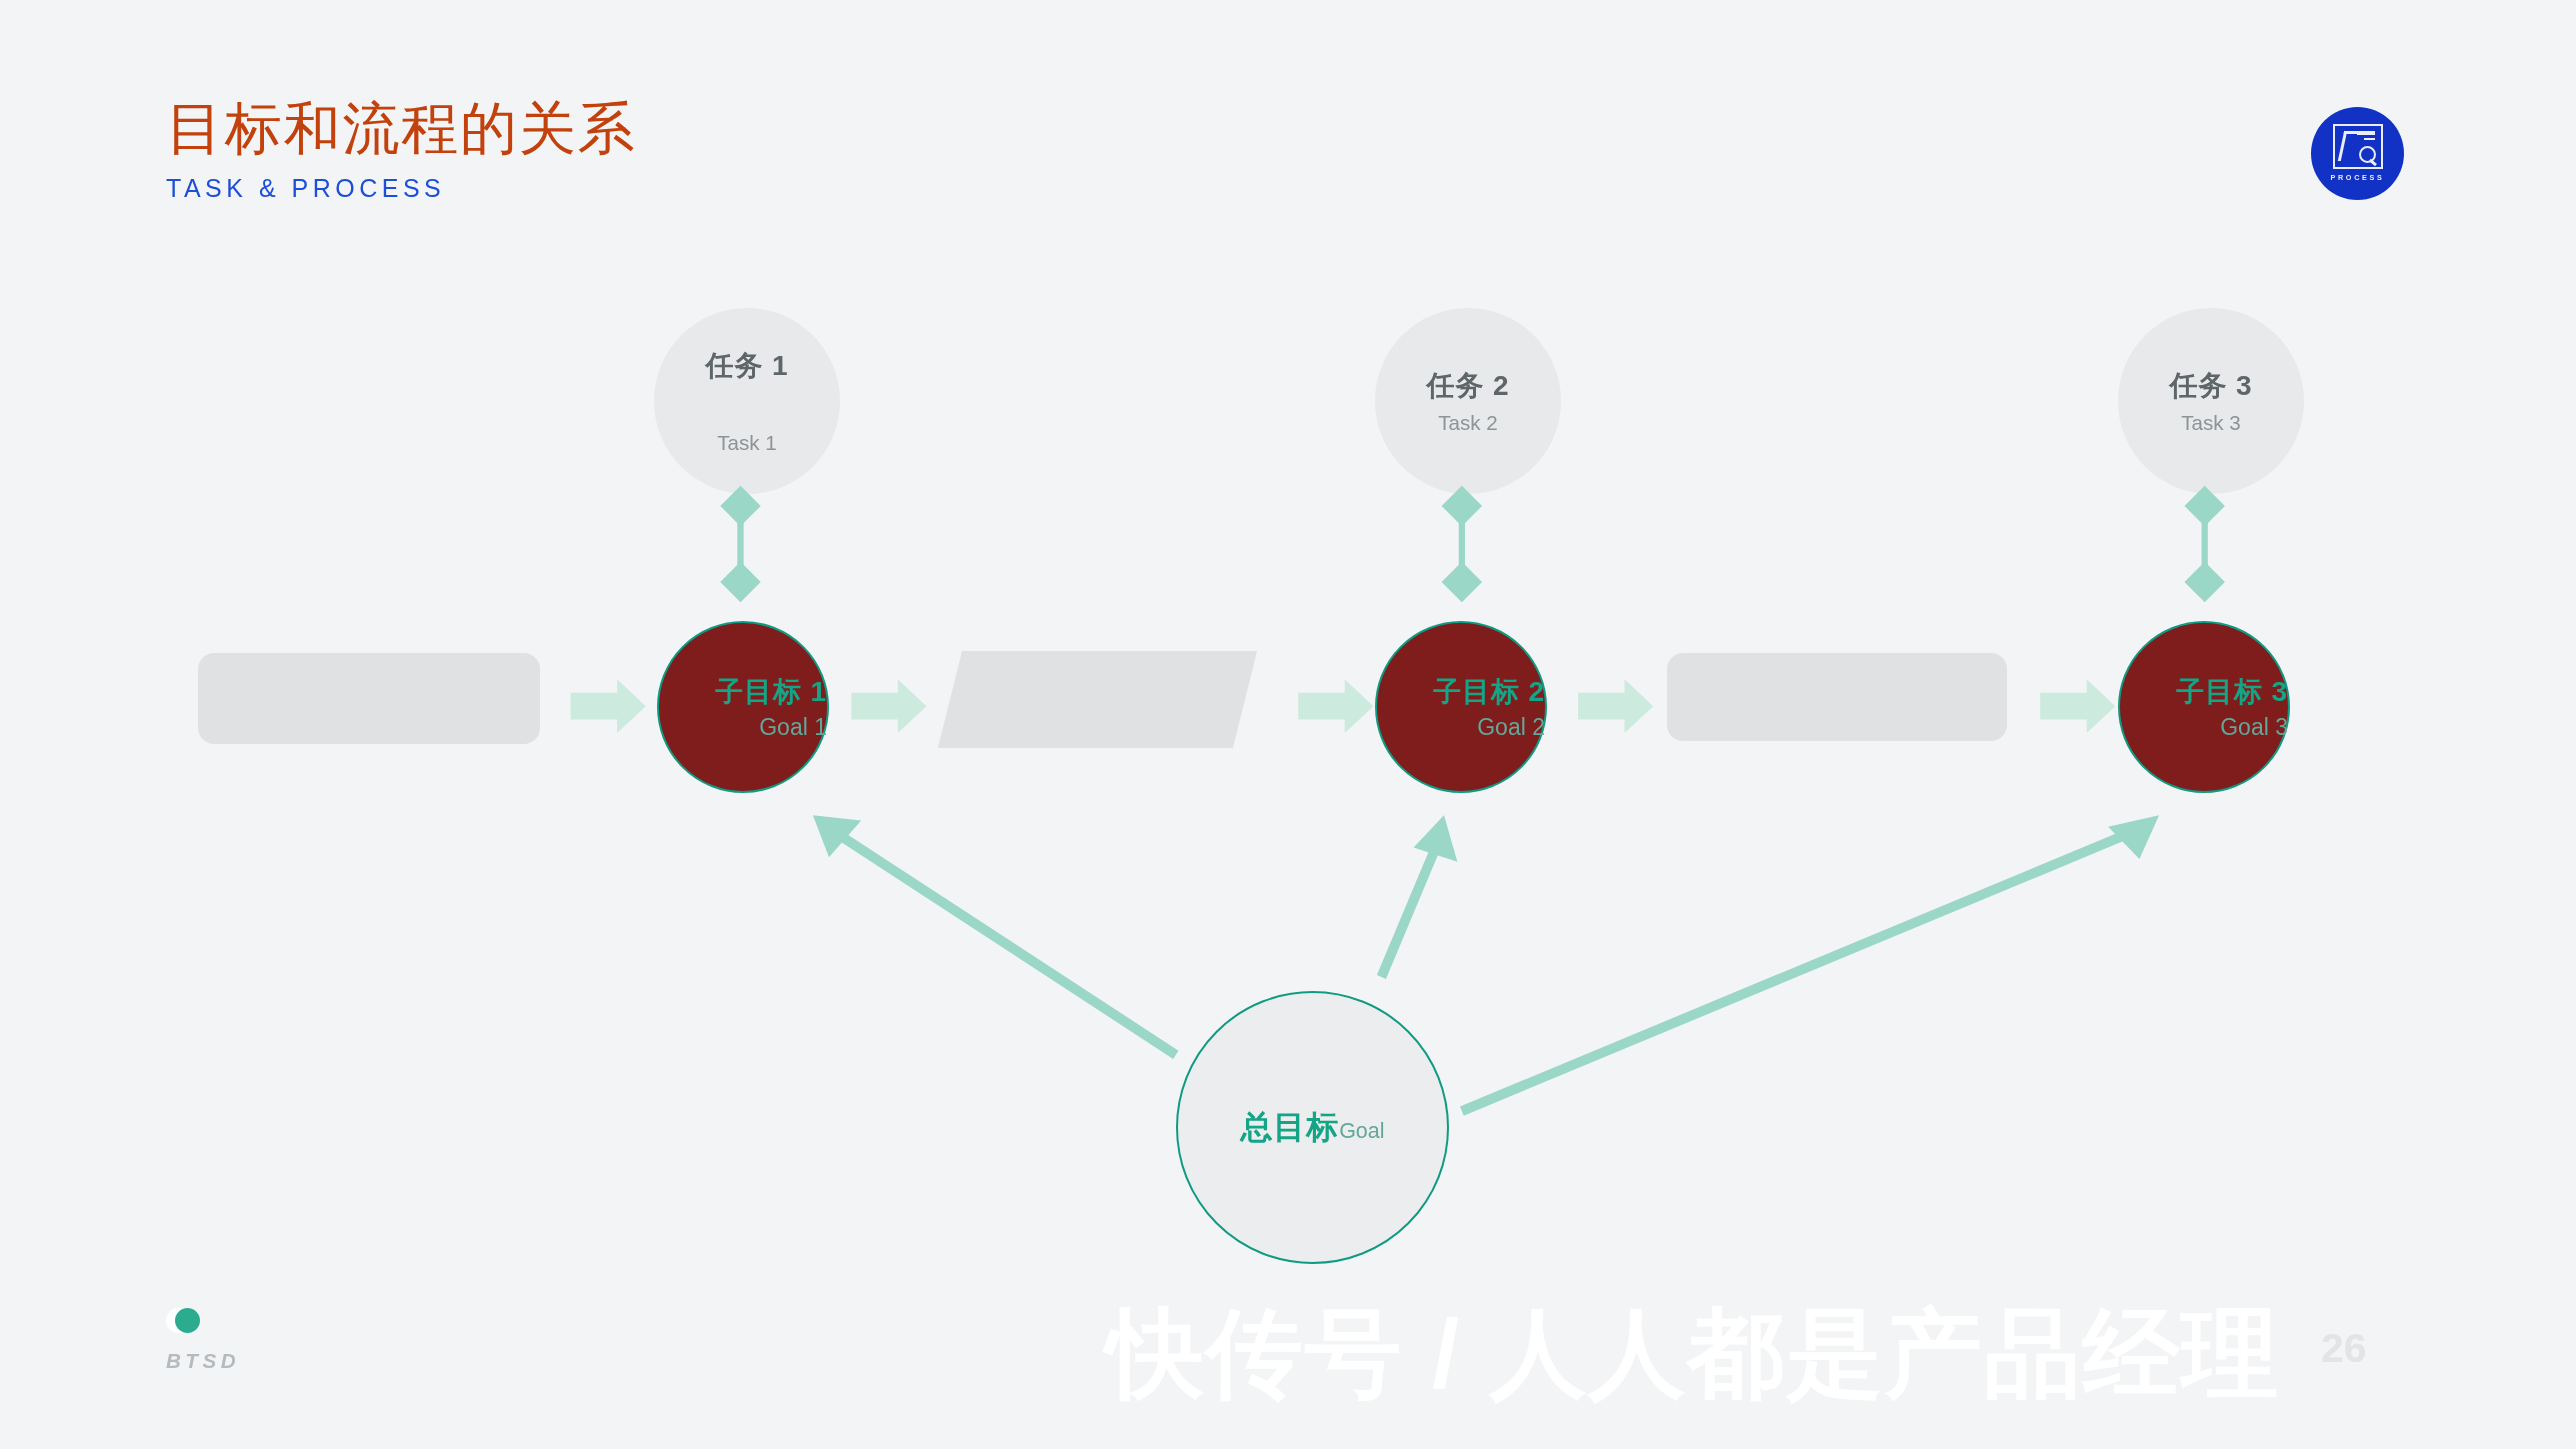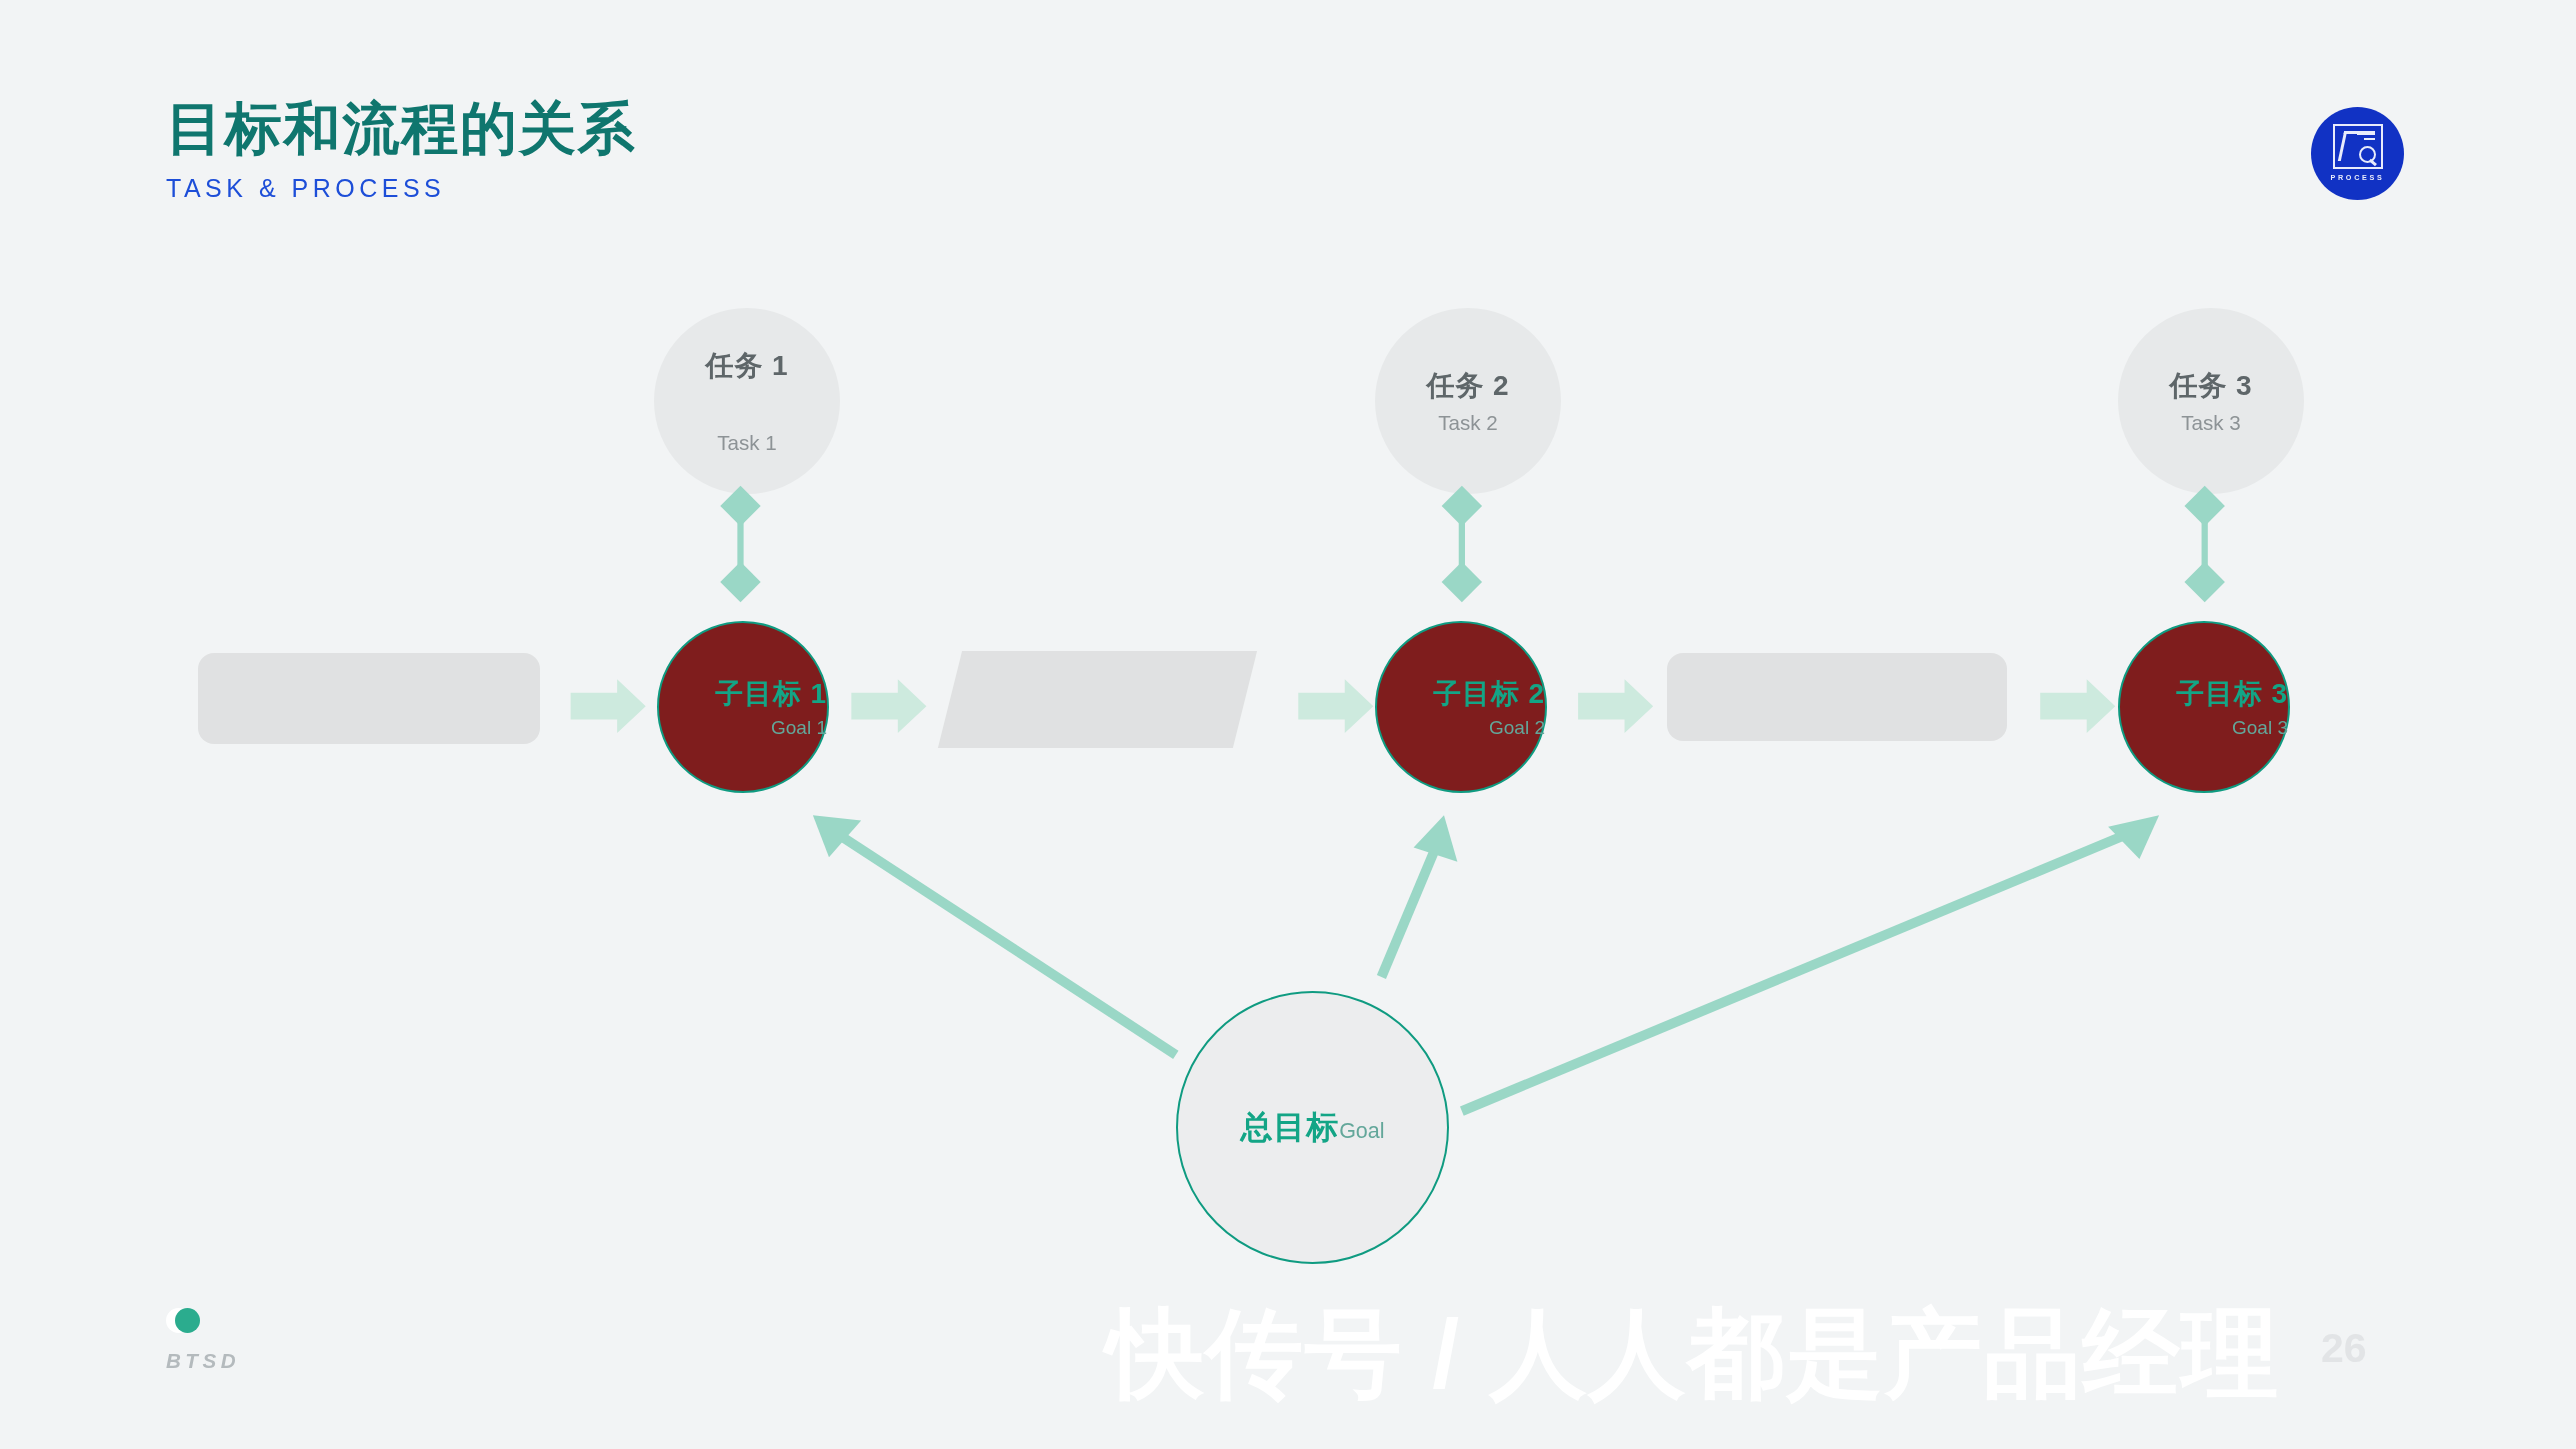--- a/index.html
+++ b/index.html
@@ -19,22 +19,22 @@
   }
 
   
   .header {
     position: absolute;
     left: 166px;
     top: 97px;
   }
   .slide-title {
     font-size: 57px;
-    font-weight: 700;
-    color: #0f766e;
+    font-weight: 400;
+    color: #c2410c;
     letter-spacing: 1.8px;
     line-height: 1.1;
     white-space: nowrap;
   }
   .slide-subtitle {
     margin-top: 14.3px;
     font-size: 25px;
     font-weight: 400;
     color: #1d4ed8;
     letter-spacing: 4.5px;
@@ -164,21 +164,21 @@
   }
   .goal-cn {
     font-size: 28px;
     font-weight: 700;
     color: #13a586;
     letter-spacing: 0.9px;
     white-space: nowrap;
   }
   .goal-en {
     margin-top: 3.6px;
-    font-size: 19px;
+    font-size: 23px;
     font-weight: 400;
     color: #63a79a;
     white-space: nowrap;
   }
 
   .main-goal {
     position: absolute;
     width: 273px;
     height: 273px;
     border-radius: 50%;

